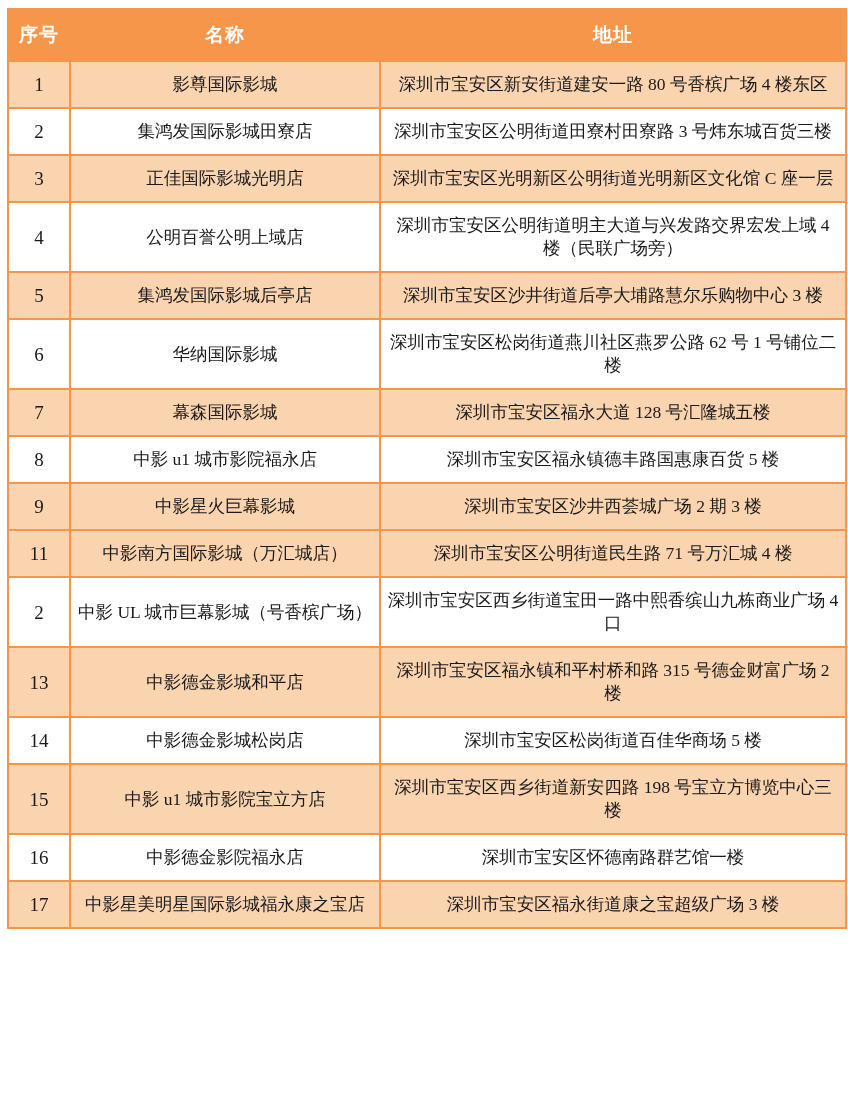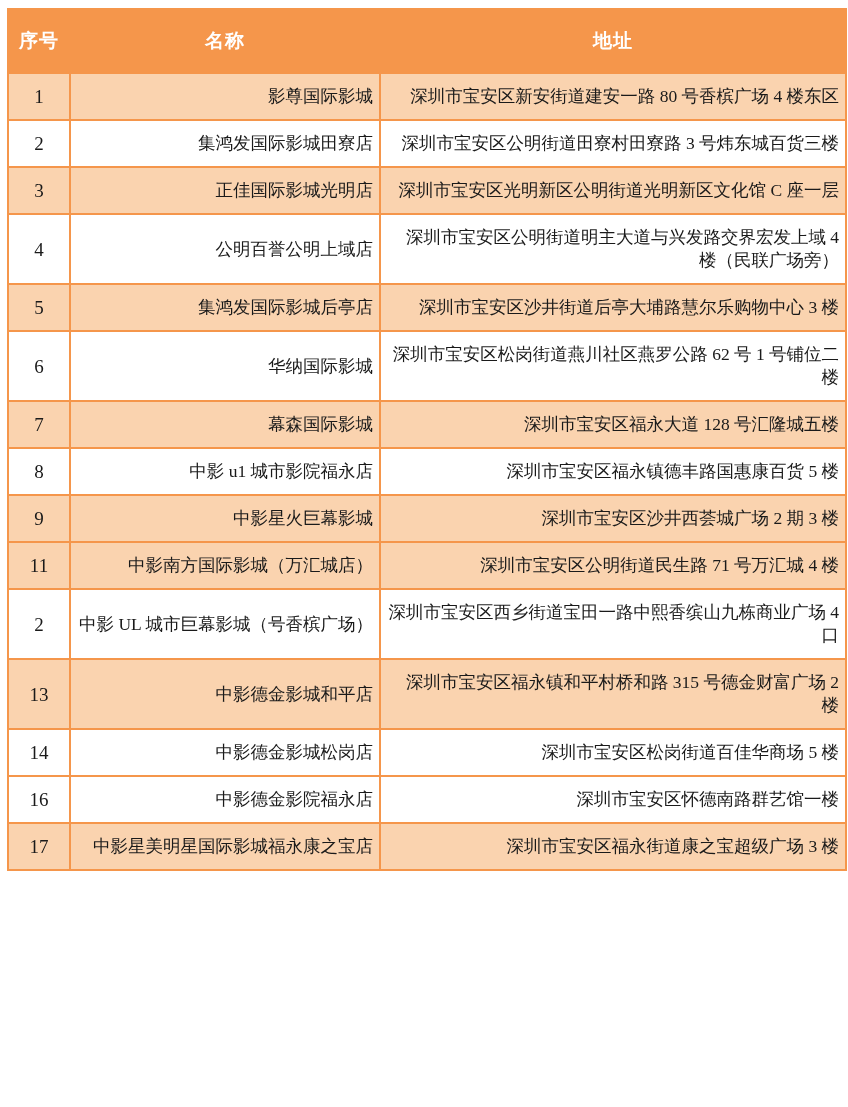--- a/index.html
+++ b/index.html
@@ -31,41 +31,41 @@
   }
   table.cinema-table th, table.cinema-table td {
     border: 2px solid var(--orange);
     box-sizing: border-box;
   }
   th.hdr {
     background: var(--orange);
     color: var(--header-text);
     font-weight: bold;
     font-size: 19px;
-    height: 64px;
+    height: 52px;
     text-align: center;
     letter-spacing: 1px;
   }
   col.c-index { width: 62px; }
   col.c-name  { width: 310px; }
   col.c-addr  { width: 466px; }
   td {
     font-size: 17.5px;
     line-height: 23px;
     padding: 11px 6px;
     vertical-align: middle;
   }
   td.cell-index {
     text-align: center;
     font-size: 19px;
     padding-left: 2px;
     padding-right: 2px;
   }
   td.cell-name, td.cell-addr {
-    text-align: right;
+    text-align: center;
   }
   tr.row-alt td { background: var(--peach); }
   tr.row-plain td { background: var(--white-row); }
 </style>
 </head>
 <body>
 
 <div class="page">
   <table class="cinema-table">
     <colgroup>
@@ -139,20 +139,25 @@
         <tr class="row-alt">
           <td class="cell-index">13</td>
           <td class="cell-name">中影德金影城和平店</td>
           <td class="cell-addr">深圳市宝安区福永镇和平村桥和路 315 号德金财富广场 2 楼</td>
         </tr>
         <tr class="row-plain">
           <td class="cell-index">14</td>
           <td class="cell-name">中影德金影城松岗店</td>
           <td class="cell-addr">深圳市宝安区松岗街道百佳华商场 5 楼</td>
         </tr>
+        <tr class="row-alt">
+          <td class="cell-index">15</td>
+          <td class="cell-name">中影 u1 城市影院宝立方店</td>
+          <td class="cell-addr">深圳市宝安区西乡街道新安四路 198 号宝立方博览中心三楼</td>
+        </tr>
         <tr class="row-plain">
           <td class="cell-index">16</td>
           <td class="cell-name">中影德金影院福永店</td>
           <td class="cell-addr">深圳市宝安区怀德南路群艺馆一楼</td>
         </tr>
         <tr class="row-alt">
           <td class="cell-index">17</td>
           <td class="cell-name">中影星美明星国际影城福永康之宝店</td>
           <td class="cell-addr">深圳市宝安区福永街道康之宝超级广场 3 楼</td>
         </tr>

